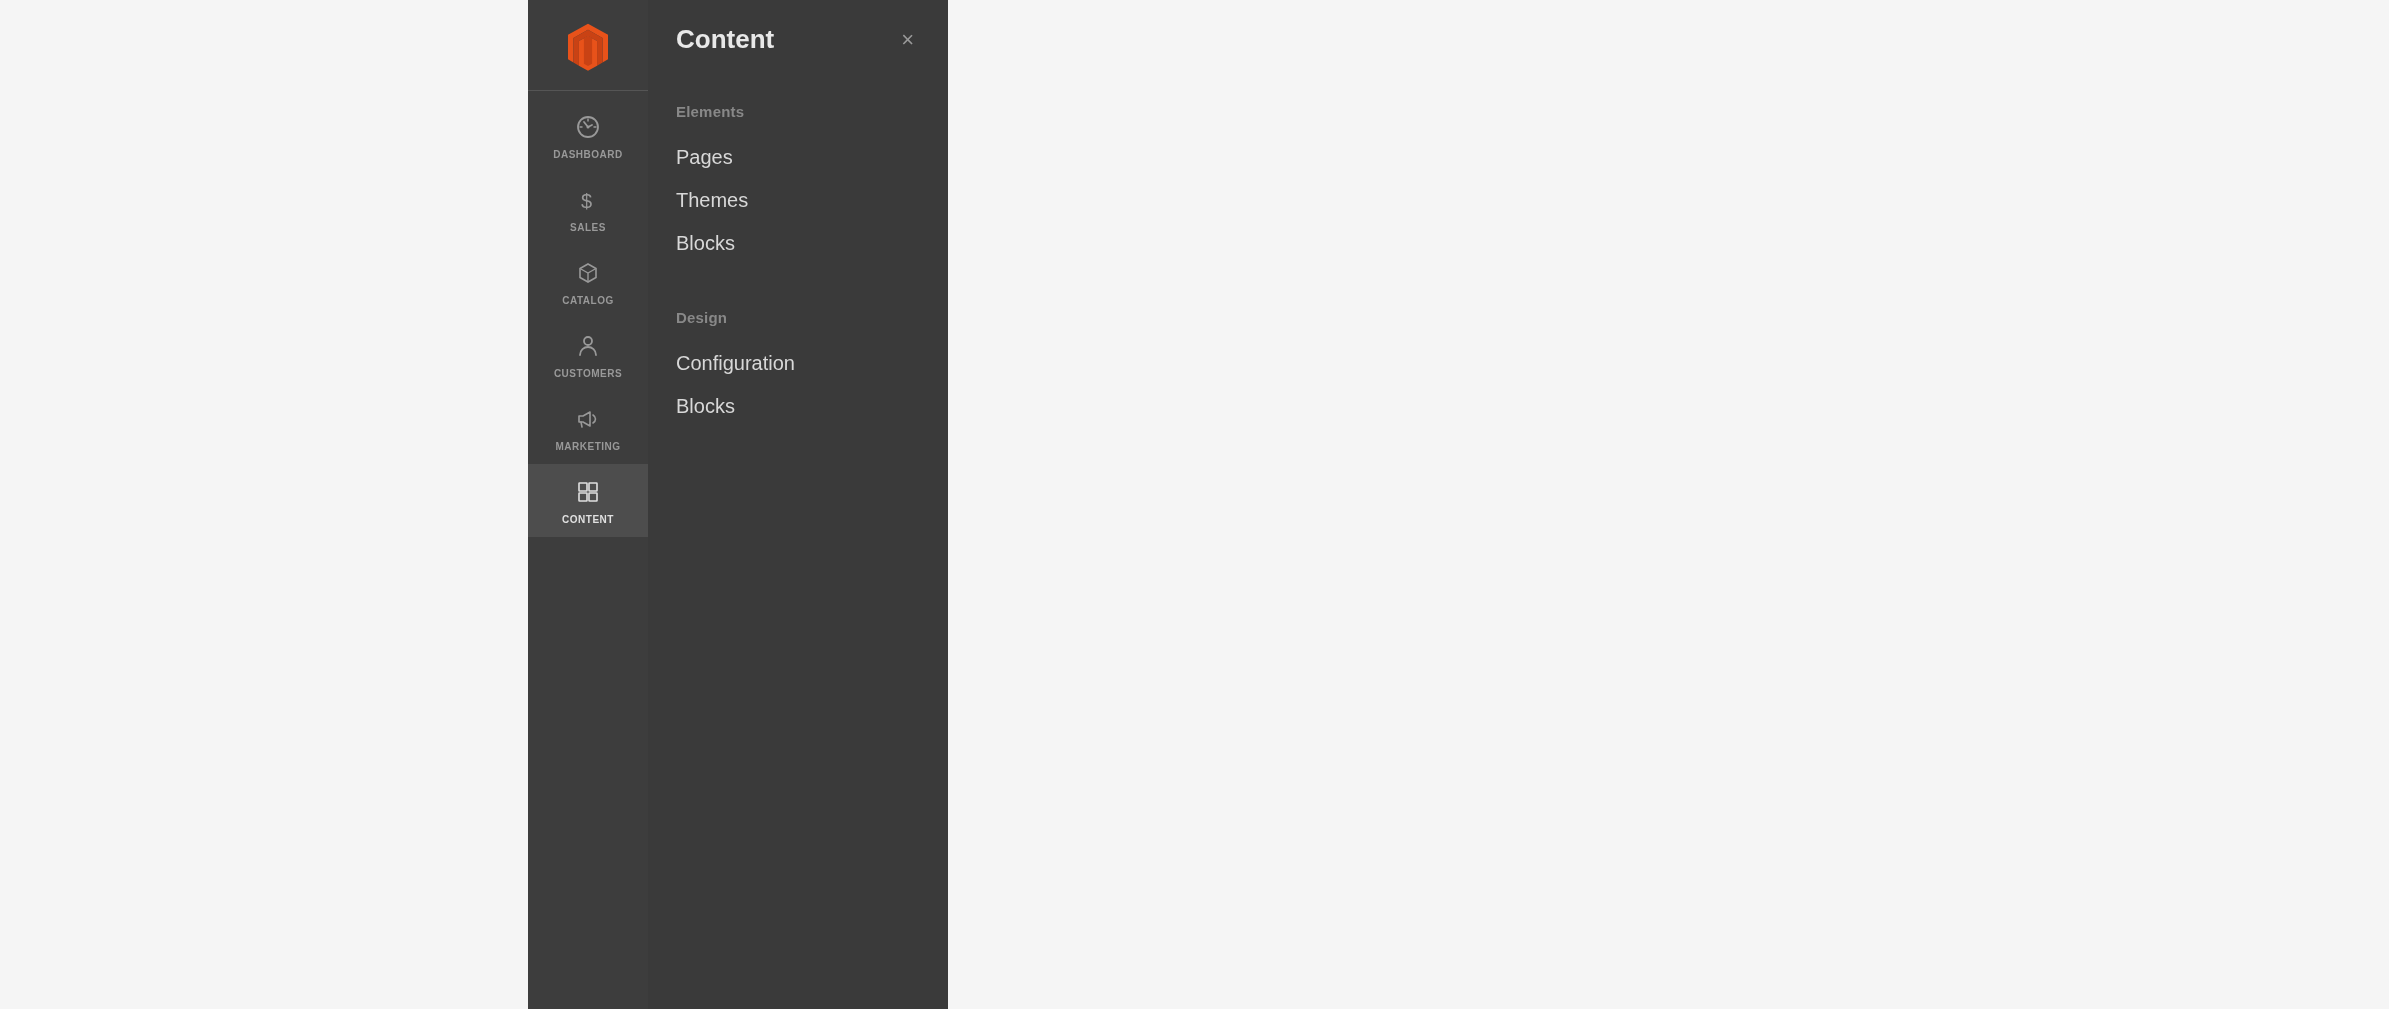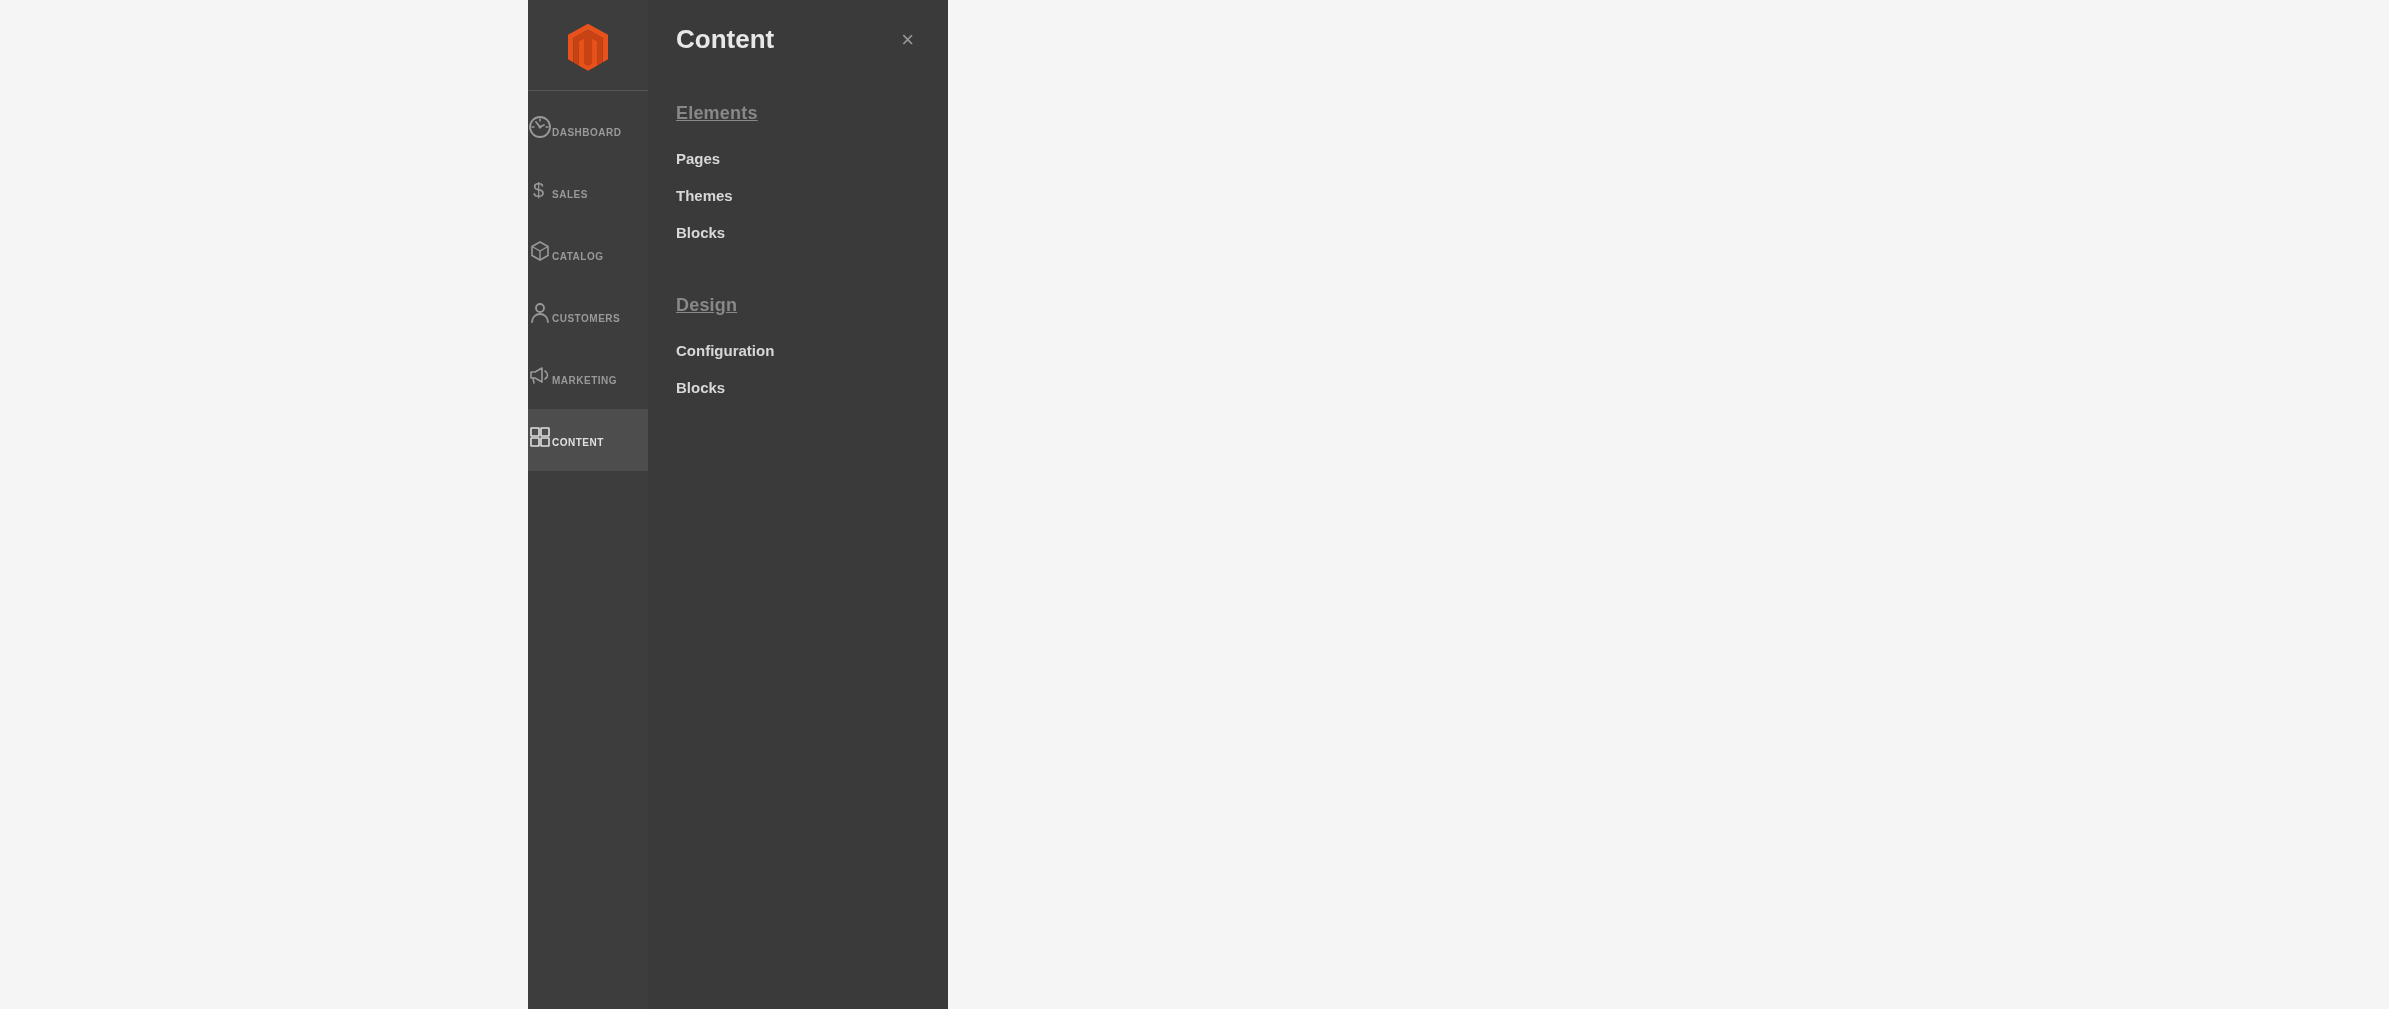--- a/index.html
+++ b/index.html
@@ -52,23 +52,23 @@
       width: 100%;
       display: flex;
       flex-direction: column;
       align-items: center;
       padding-top: 8px;
     }
 
     .nav-item {
       width: 100%;
       display: flex;
-      flex-direction: row;
-      align-items: center;
-      justify-content: flex-start;
+      flex-direction: column;
+      align-items: center;
+      justify-content: center;
       padding: 16px 0 12px 0;
       cursor: pointer;
       color: #999;
       text-decoration: none;
     }
 
     .nav-item.active {
       background: #4d4d4d;
       color: #e0e0e0;
     }
@@ -121,35 +121,34 @@
       line-height: 1;
       padding: 2px 6px;
     }
 
     .flyout-body {
       padding: 10px 28px;
       overflow-y: auto;
     }
 
     .section-heading {
-      font-size: 18px;
+      font-size: 15px;
       font-weight: 600;
       color: #888;
       text-transform: none;
       margin-bottom: 16px;
       margin-top: 18px;
       letter-spacing: 0.2px;
-      text-decoration: underline;
     }
 
     .flyout-menu-item {
       display: block;
       color: #d8d8d8;
-      font-size: 15px;
-      font-weight: 700;
+      font-size: 20px;
+      font-weight: 400;
       padding: 10px 0;
       cursor: pointer;
       text-decoration: none;
       border: none;
       background: none;
       width: 100%;
       text-align: left;
     }
   </style>
 </head>

